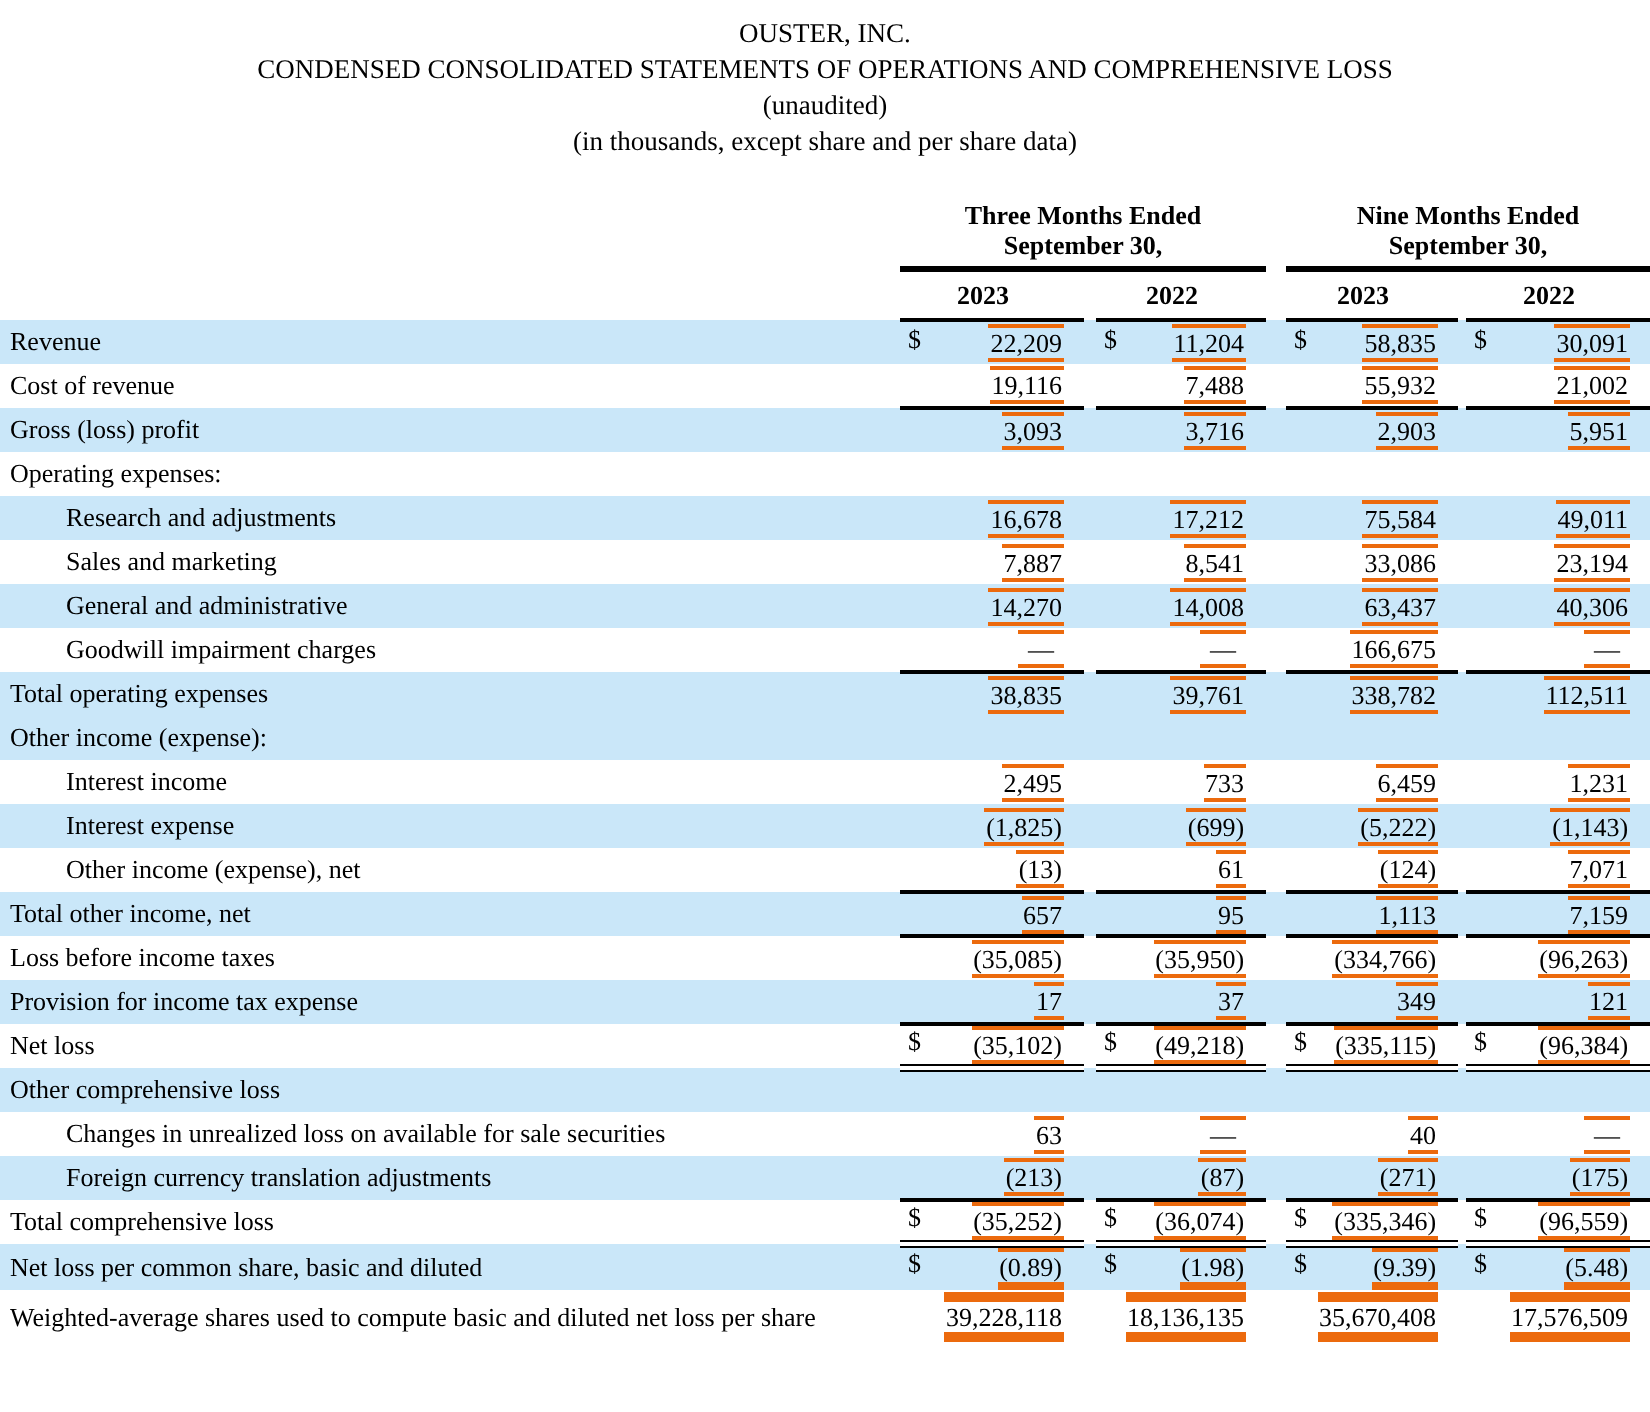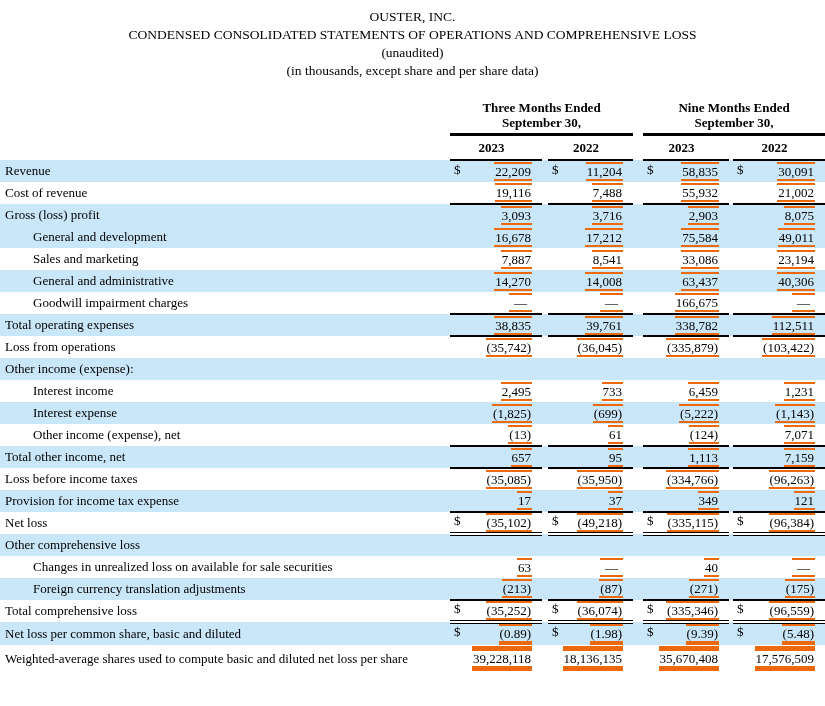--- a/index.html
+++ b/index.html
@@ -102,24 +102,34 @@
           <td class="val"><span class="cur"></span><span class="num">21,002</span></td>
         </tr>
         <tr class="shade">
           <td class="lbl">Gross (loss) profit</td>
           <td class="val rt"><span class="cur"></span><span class="num">3,093</span></td>
           <td></td>
           <td class="val rt"><span class="cur"></span><span class="num">3,716</span></td>
           <td></td>
           <td class="val rt"><span class="cur"></span><span class="num">2,903</span></td>
           <td></td>
-          <td class="val rt"><span class="cur"></span><span class="num">8,075</span></td>
-        </tr>
-        <tr class="shade">
-          <td class="lbl ind">General and development</td>
+          <td class="val rt"><span class="cur"></span><span class="num">5,951</span></td>
+        </tr>
+        <tr>
+          <td class="lbl">Operating expenses:</td>
+          <td class="val"><span class="cur"></span><span></span></td>
+          <td></td>
+          <td class="val"><span class="cur"></span><span></span></td>
+          <td></td>
+          <td class="val"><span class="cur"></span><span></span></td>
+          <td></td>
+          <td class="val"><span class="cur"></span><span></span></td>
+        </tr>
+        <tr class="shade">
+          <td class="lbl ind">Research and adjustments</td>
           <td class="val"><span class="cur"></span><span class="num">16,678</span></td>
           <td></td>
           <td class="val"><span class="cur"></span><span class="num">17,212</span></td>
           <td></td>
           <td class="val"><span class="cur"></span><span class="num">75,584</span></td>
           <td></td>
           <td class="val"><span class="cur"></span><span class="num">49,011</span></td>
         </tr>
         <tr>
           <td class="lbl ind">Sales and marketing</td>
@@ -153,30 +163,20 @@
         </tr>
         <tr class="shade">
           <td class="lbl">Total operating expenses</td>
           <td class="val rt"><span class="cur"></span><span class="num">38,835</span></td>
           <td></td>
           <td class="val rt"><span class="cur"></span><span class="num">39,761</span></td>
           <td></td>
           <td class="val rt"><span class="cur"></span><span class="num">338,782</span></td>
           <td></td>
           <td class="val rt"><span class="cur"></span><span class="num">112,511</span></td>
-        </tr>
-        <tr>
-          <td class="lbl">Loss from operations</td>
-          <td class="val rt"><span class="cur"></span><span class="num">(35,742)</span></td>
-          <td></td>
-          <td class="val rt"><span class="cur"></span><span class="num">(36,045)</span></td>
-          <td></td>
-          <td class="val rt"><span class="cur"></span><span class="num">(335,879)</span></td>
-          <td></td>
-          <td class="val rt"><span class="cur"></span><span class="num">(103,422)</span></td>
         </tr>
         <tr class="shade">
           <td class="lbl">Other income (expense):</td>
           <td class="val"><span class="cur"></span><span></span></td>
           <td></td>
           <td class="val"><span class="cur"></span><span></span></td>
           <td></td>
           <td class="val"><span class="cur"></span><span></span></td>
           <td></td>
           <td class="val"><span class="cur"></span><span></span></td>

